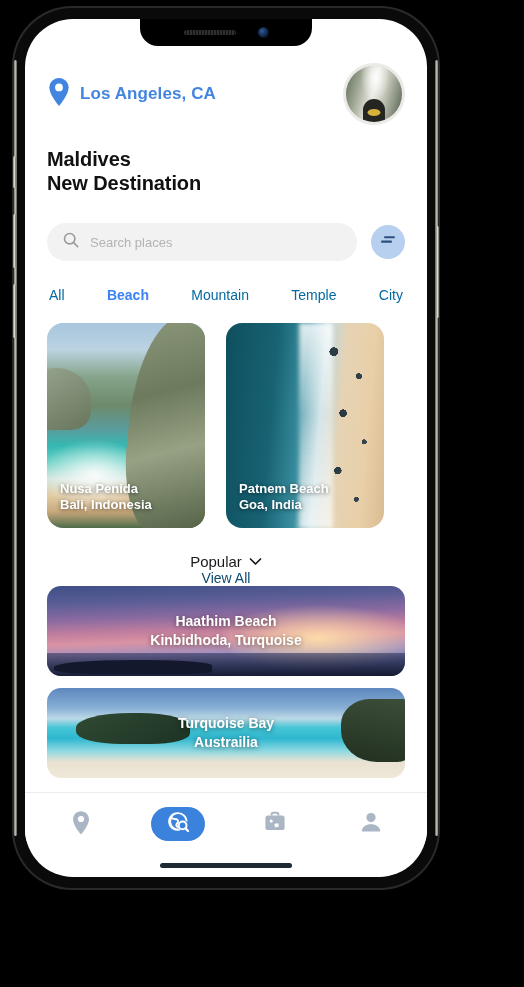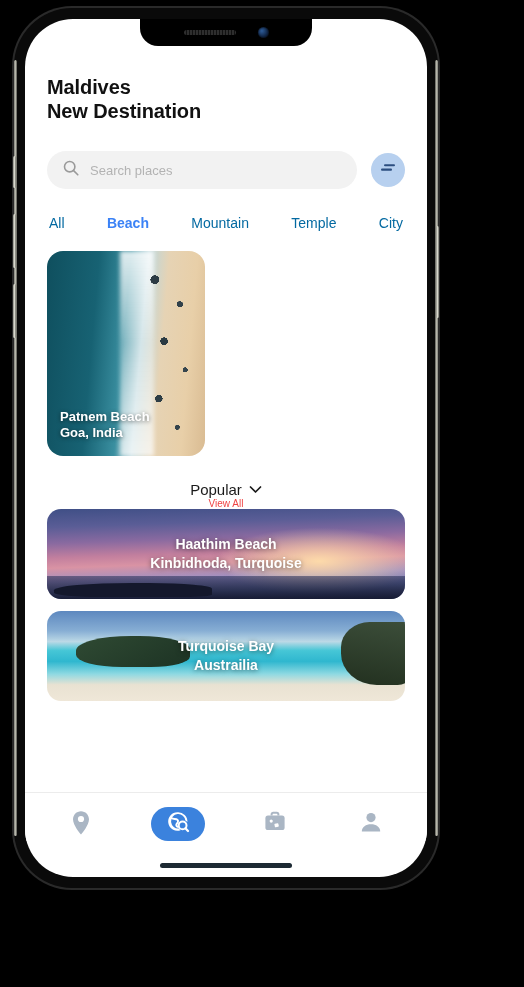--- a/index.html
+++ b/index.html
@@ -294,22 +294,22 @@
     display: flex;
     align-items: center;
     gap: 7px;
     cursor: pointer;
   }
   #popular-title {
     font-size: 15px;
     color: #1a1a1a;
   }
   #view-all {
-    font-size: 10px;
-    color: #ef4444;
+    font-size: 14px;
+    color: #0c4a6e;
     cursor: pointer;
   }
 
   
   #popular-list {
     display: flex;
     flex-direction: column;
     gap: 12px;
   }
   .pop-card {
@@ -431,20 +431,37 @@
 
   <div id="screen">
 
     <div id="notch">
       <div id="speaker-grille"></div>
       <div id="front-camera"></div>
     </div>
 
     <div id="content">
 
+      <div id="topbar">
+        <div id="location-group">
+          <span>
+            <svg width="24" height="30" viewBox="0 0 24 30">
+              <path d="M12 1C6.7 1 2.4 5.3 2.4 10.6c0 7 8.3 17.1 9.6 18.4 1.3-1.3 9.6-11.4 9.6-18.4C21.6 5.3 17.3 1 12 1z" fill="#4285e0"></path>
+              <circle cx="12" cy="10.4" r="3.9" fill="#ffffff"></circle>
+            </svg>
+          </span>
+          <span id="location-label">Los Angeles, CA</span>
+        </div>
+
+        <div id="avatar">
+          <div class="av-img"></div>
+          <div class="av-person"></div>
+          <div class="av-hat"></div>
+        </div>
+      </div>
 
       <div id="heading">
         <div>Maldives</div>
         <div>New Destination</div>
       </div>
 
       <div id="search-row">
         <div id="search-box">
           <span>
             <svg width="16" height="16" viewBox="0 0 16 16">
@@ -467,20 +484,27 @@
 
       <div id="tabs">
         <span class="tab">All</span>
         <span class="tab active">Beach</span>
         <span class="tab">Mountain</span>
         <span class="tab">Temple</span>
         <span class="tab">City</span>
       </div>
 
       <div id="dest-cards">
+        <div class="dest-card">
+          <div class="photo photo-nusa"></div>
+          <div class="caption">
+            <div>Nusa Penida</div>
+            <div>Bali, Indonesia</div>
+          </div>
+        </div>
 
         <div class="dest-card">
           <div class="photo photo-patnem"></div>
           <div class="caption">
             <div>Patnem Beach</div>
             <div>Goa, India</div>
           </div>
         </div>
       </div>
 

